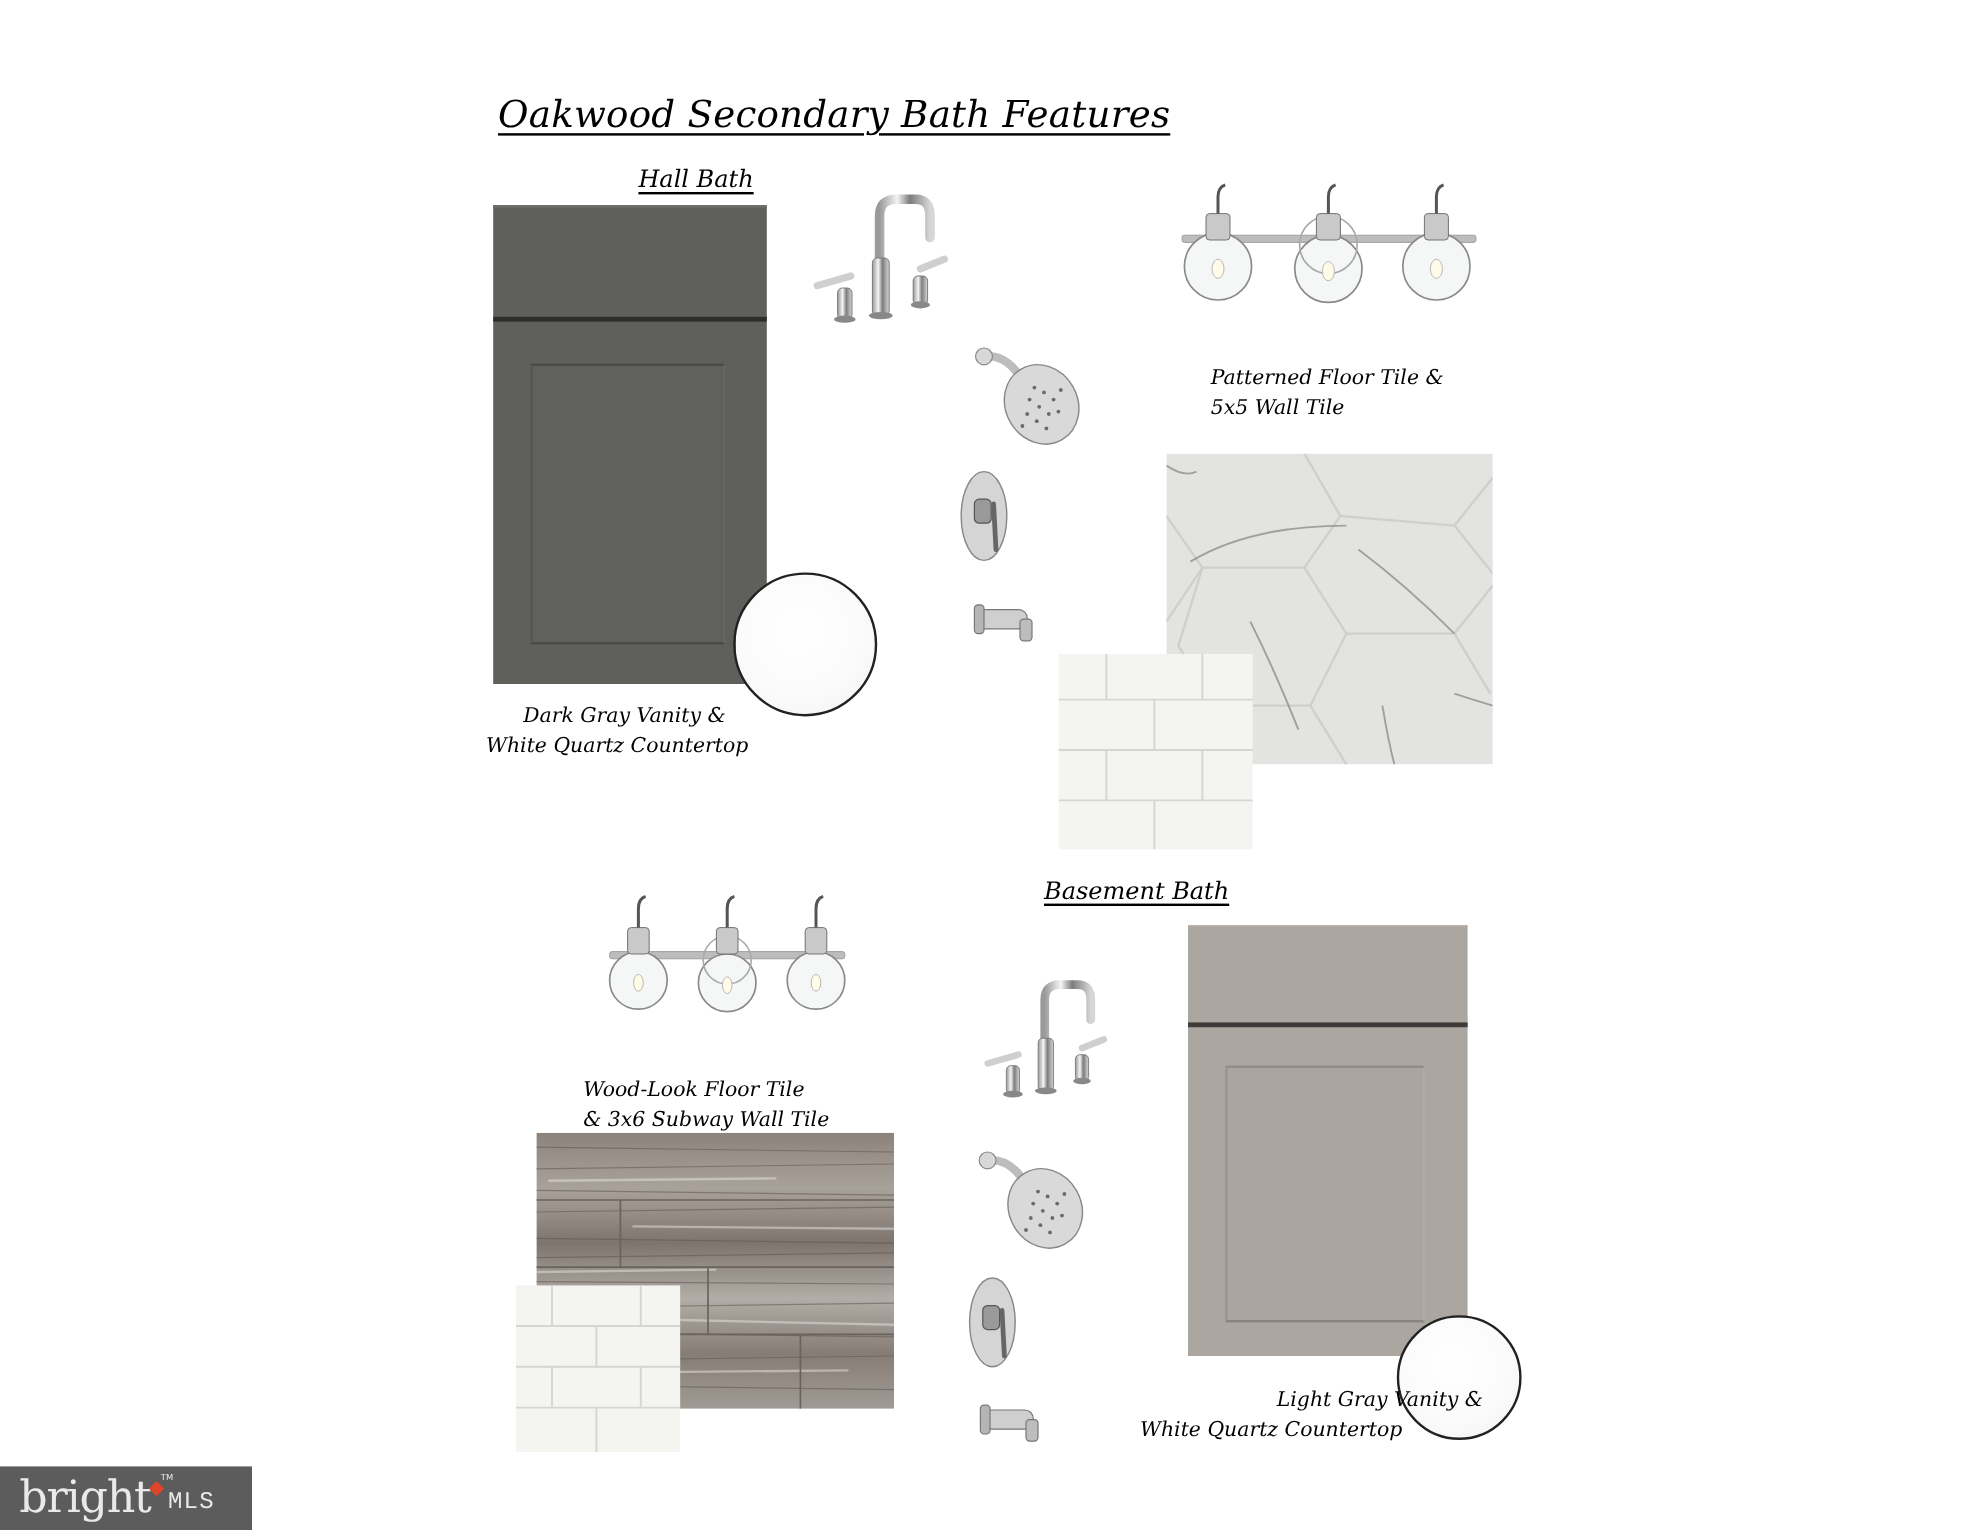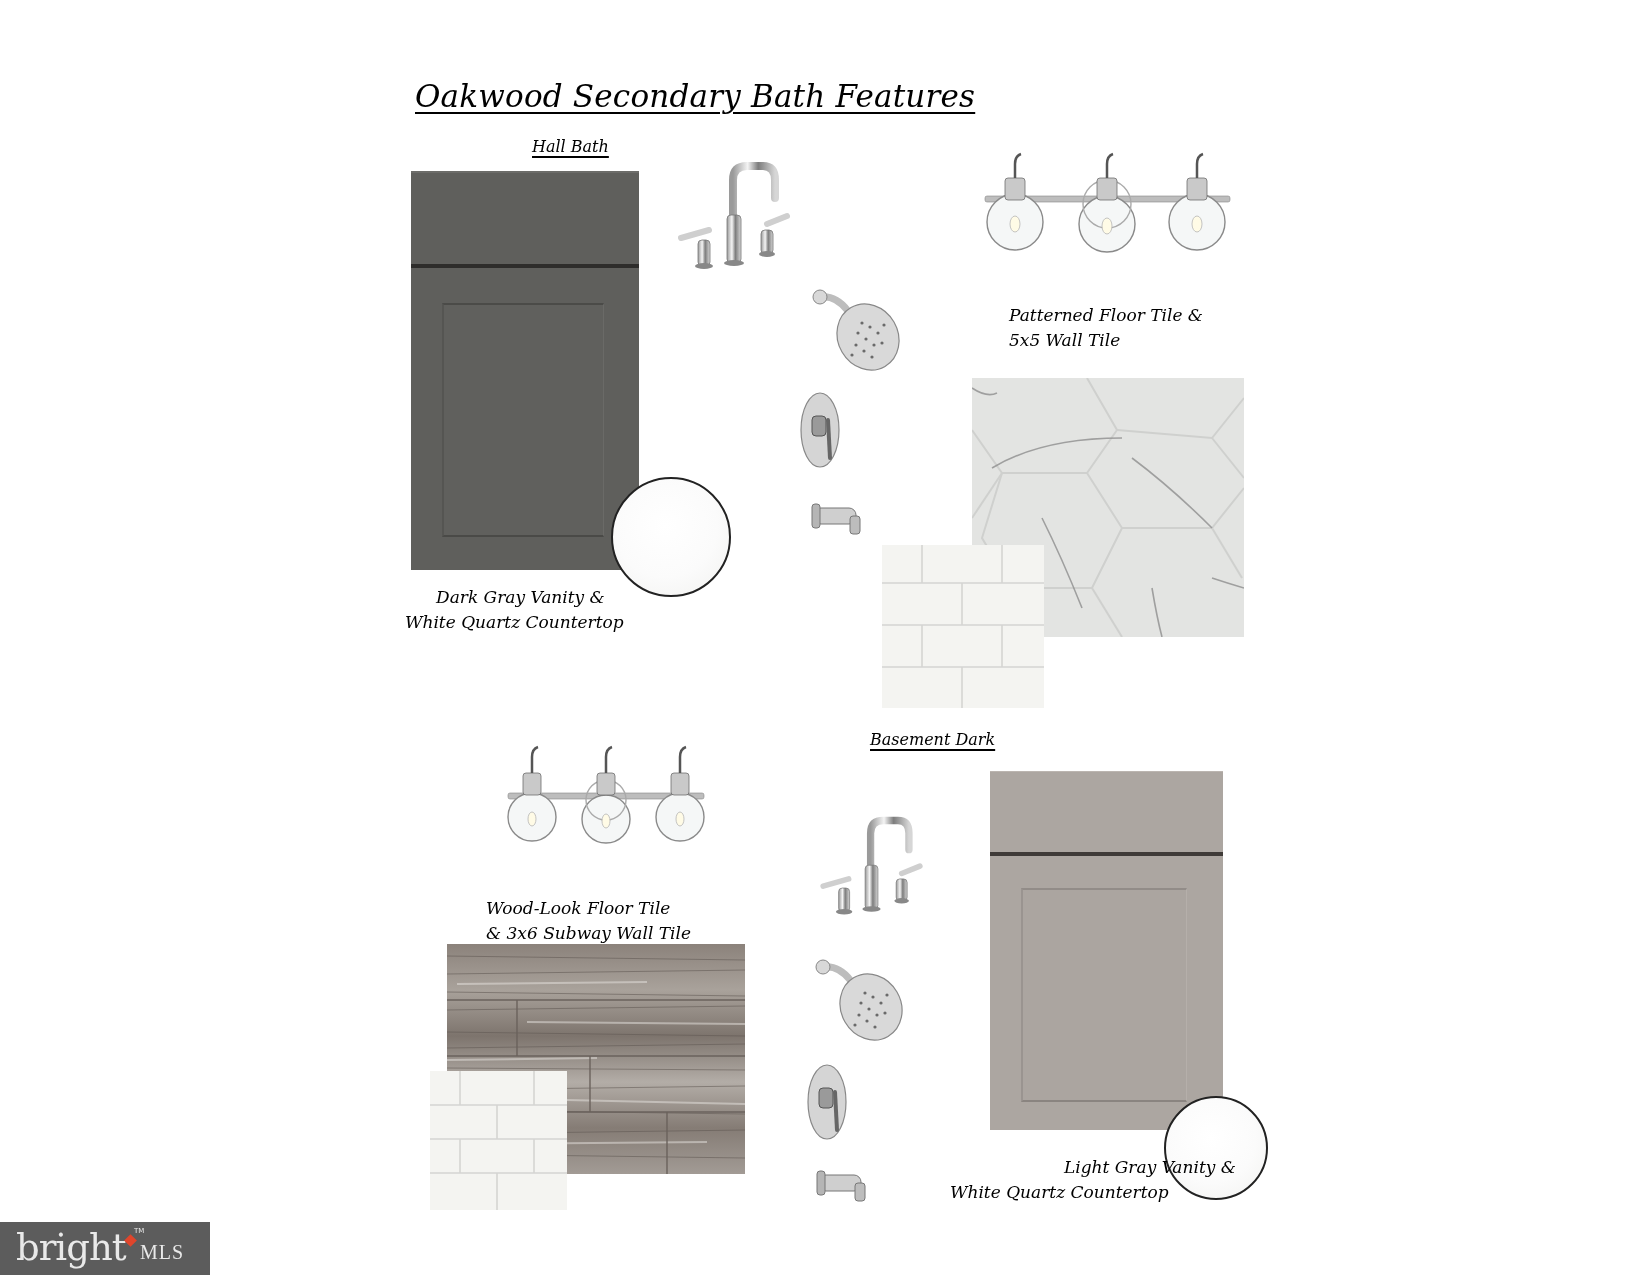--- a/index.html
+++ b/index.html
@@ -1,28 +1,28 @@
 <!DOCTYPE html>
 <html><head>
 <meta charset="utf-8">
 <style>
   html,body{margin:0;padding:0;background:#fff;}
   body{width:1650px;height:1275px;position:relative;overflow:hidden;font-family:"DejaVu Serif",serif;}
   .abs{position:absolute;}
   .script{font-family:"DejaVu Serif",serif;font-style:italic;color:#000000;}
   .title{left:415px;top:78px;font-size:31px;text-decoration:underline;text-decoration-thickness:2px;text-underline-offset:5px;white-space:nowrap;letter-spacing:0.2px;}
-  .subhead{font-size:16px;text-decoration:underline;text-decoration-thickness:1.5px;text-underline-offset:4px;white-space:nowrap;}
+  .subhead{font-size:20px;text-decoration:underline;text-decoration-thickness:1.5px;text-underline-offset:4px;white-space:nowrap;}
   .caption{font-size:17px;line-height:25px;white-space:nowrap;}
   .vanity{box-sizing:border-box;}
   .vanity .drawer-gap{position:absolute;left:0;right:0;height:4px;}
   .vanity .panel{position:absolute;box-sizing:border-box;}
   .quartz{border-radius:50%;border:2px solid #222;background:radial-gradient(circle at 45% 40%,#ffffff 0%,#fbfbfb 55%,#f1f1ef 100%);box-sizing:border-box;}
   .badge{left:0;top:1222px;width:210px;height:60px;background:#5c5c5c;}
   .badge-text{position:absolute;left:16px;top:4px;font-family:"DejaVu Serif",serif;font-size:37px;color:#e9e9e9;letter-spacing:-1px;}
-  .badge-mls{position:absolute;left:140px;top:19px;font-family:Liberation Serif, serif;font-size:20px;color:#e9e9e9;letter-spacing:1px;}
+  .badge-mls{position:absolute;left:140px;top:19px;font-family:Liberation Mono, monospace;font-size:20px;color:#e9e9e9;letter-spacing:1px;}
   .badge-tm{position:absolute;left:134px;top:5px;font-family:"DejaVu Sans",sans-serif;font-size:7px;color:#e9e9e9;}
   .badge-spark{position:absolute;left:126px;top:14px;width:9px;height:9px;background:#e0452b;transform:rotate(45deg);}
 </style>
 </head>
 <body>
 
 <div class="abs script title">Oakwood Secondary Bath Features</div>
 
 <div class="abs script subhead" style="left:532px;top:137px;">Hall Bath</div>
 
@@ -147,21 +147,21 @@
     <line x1="0" y1="122" x2="162" y2="122"></line>
     <line x1="40" y1="0" x2="40" y2="38"></line>
       <line x1="120" y1="0" x2="120" y2="38"></line>
     <line x1="80" y1="38" x2="80" y2="80"></line>
     <line x1="40" y1="80" x2="40" y2="122"></line>
       <line x1="120" y1="80" x2="120" y2="122"></line>
     <line x1="80" y1="122" x2="80" y2="163"></line>
   </g>
 </svg>
 
-<div class="abs script subhead" style="left:870px;top:730px;">Basement Dark</div>
+<div class="abs script subhead" style="left:870px;top:730px;">Basement Bath</div>
 
 <svg class="abs" style="left:500px;top:745px;" width="212" height="105" viewBox="0 0 212 105">
   <rect x="8" y="48" width="196" height="6" rx="2" fill="#bdbdbd" stroke="#888" stroke-width="0.6"></rect>
   <g fill="none" stroke="#8a8a8a" stroke-width="1.4">
     <circle cx="32" cy="72" r="24" fill="#f5f7f7"></circle>
     <circle cx="106" cy="74" r="24" fill="#f5f7f7"></circle>
     <circle cx="180" cy="72" r="24" fill="#f5f7f7"></circle>
     <circle cx="106" cy="55" r="20" stroke="#aaa"></circle>
   </g>
   <g fill="#c9c9c9" stroke="#6e6e6e" stroke-width="0.8">

